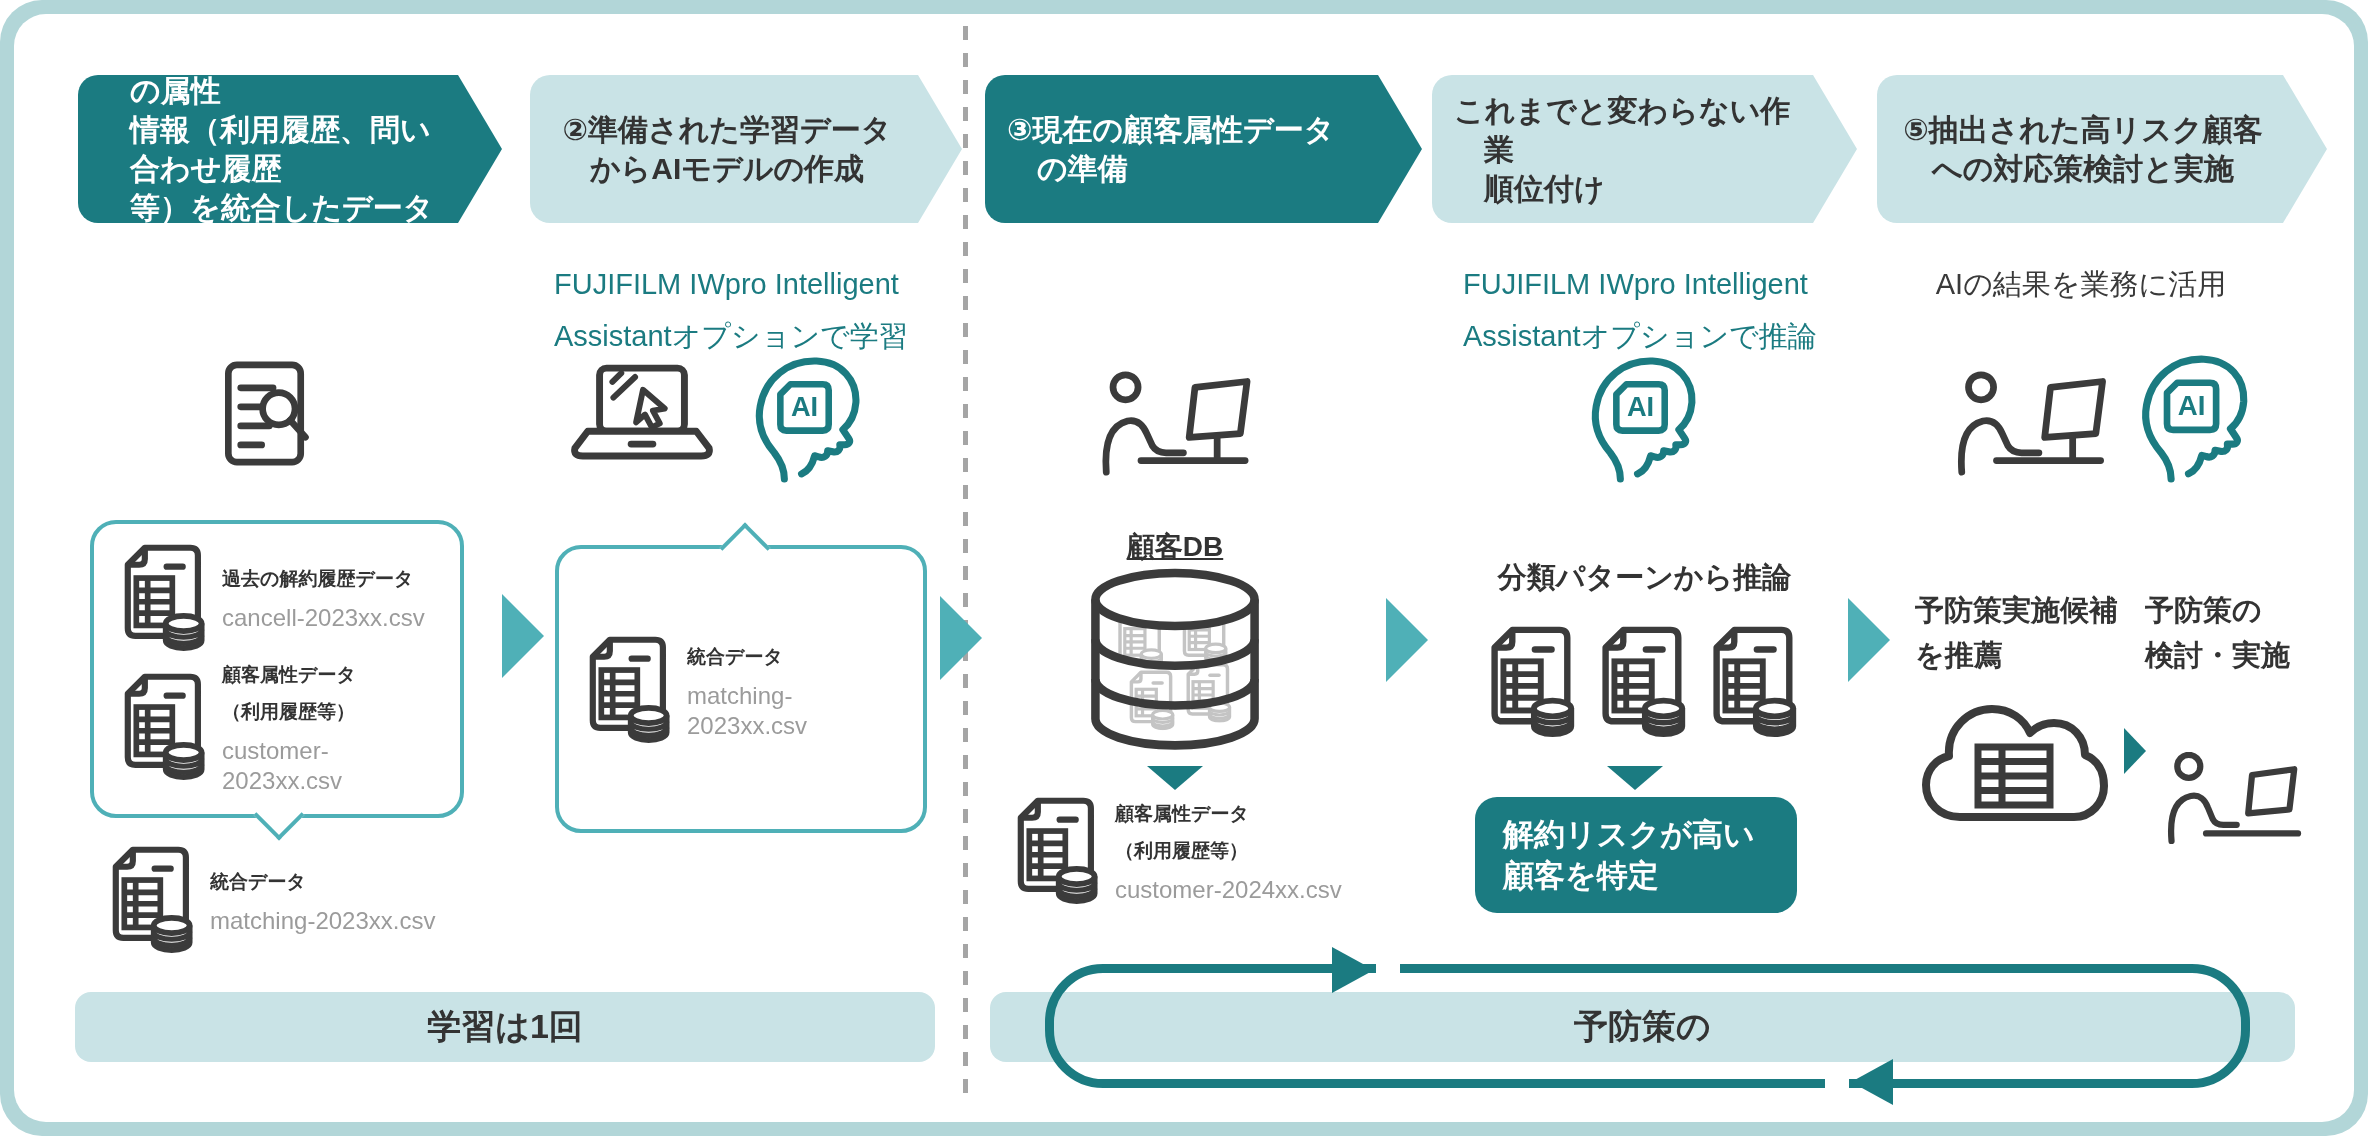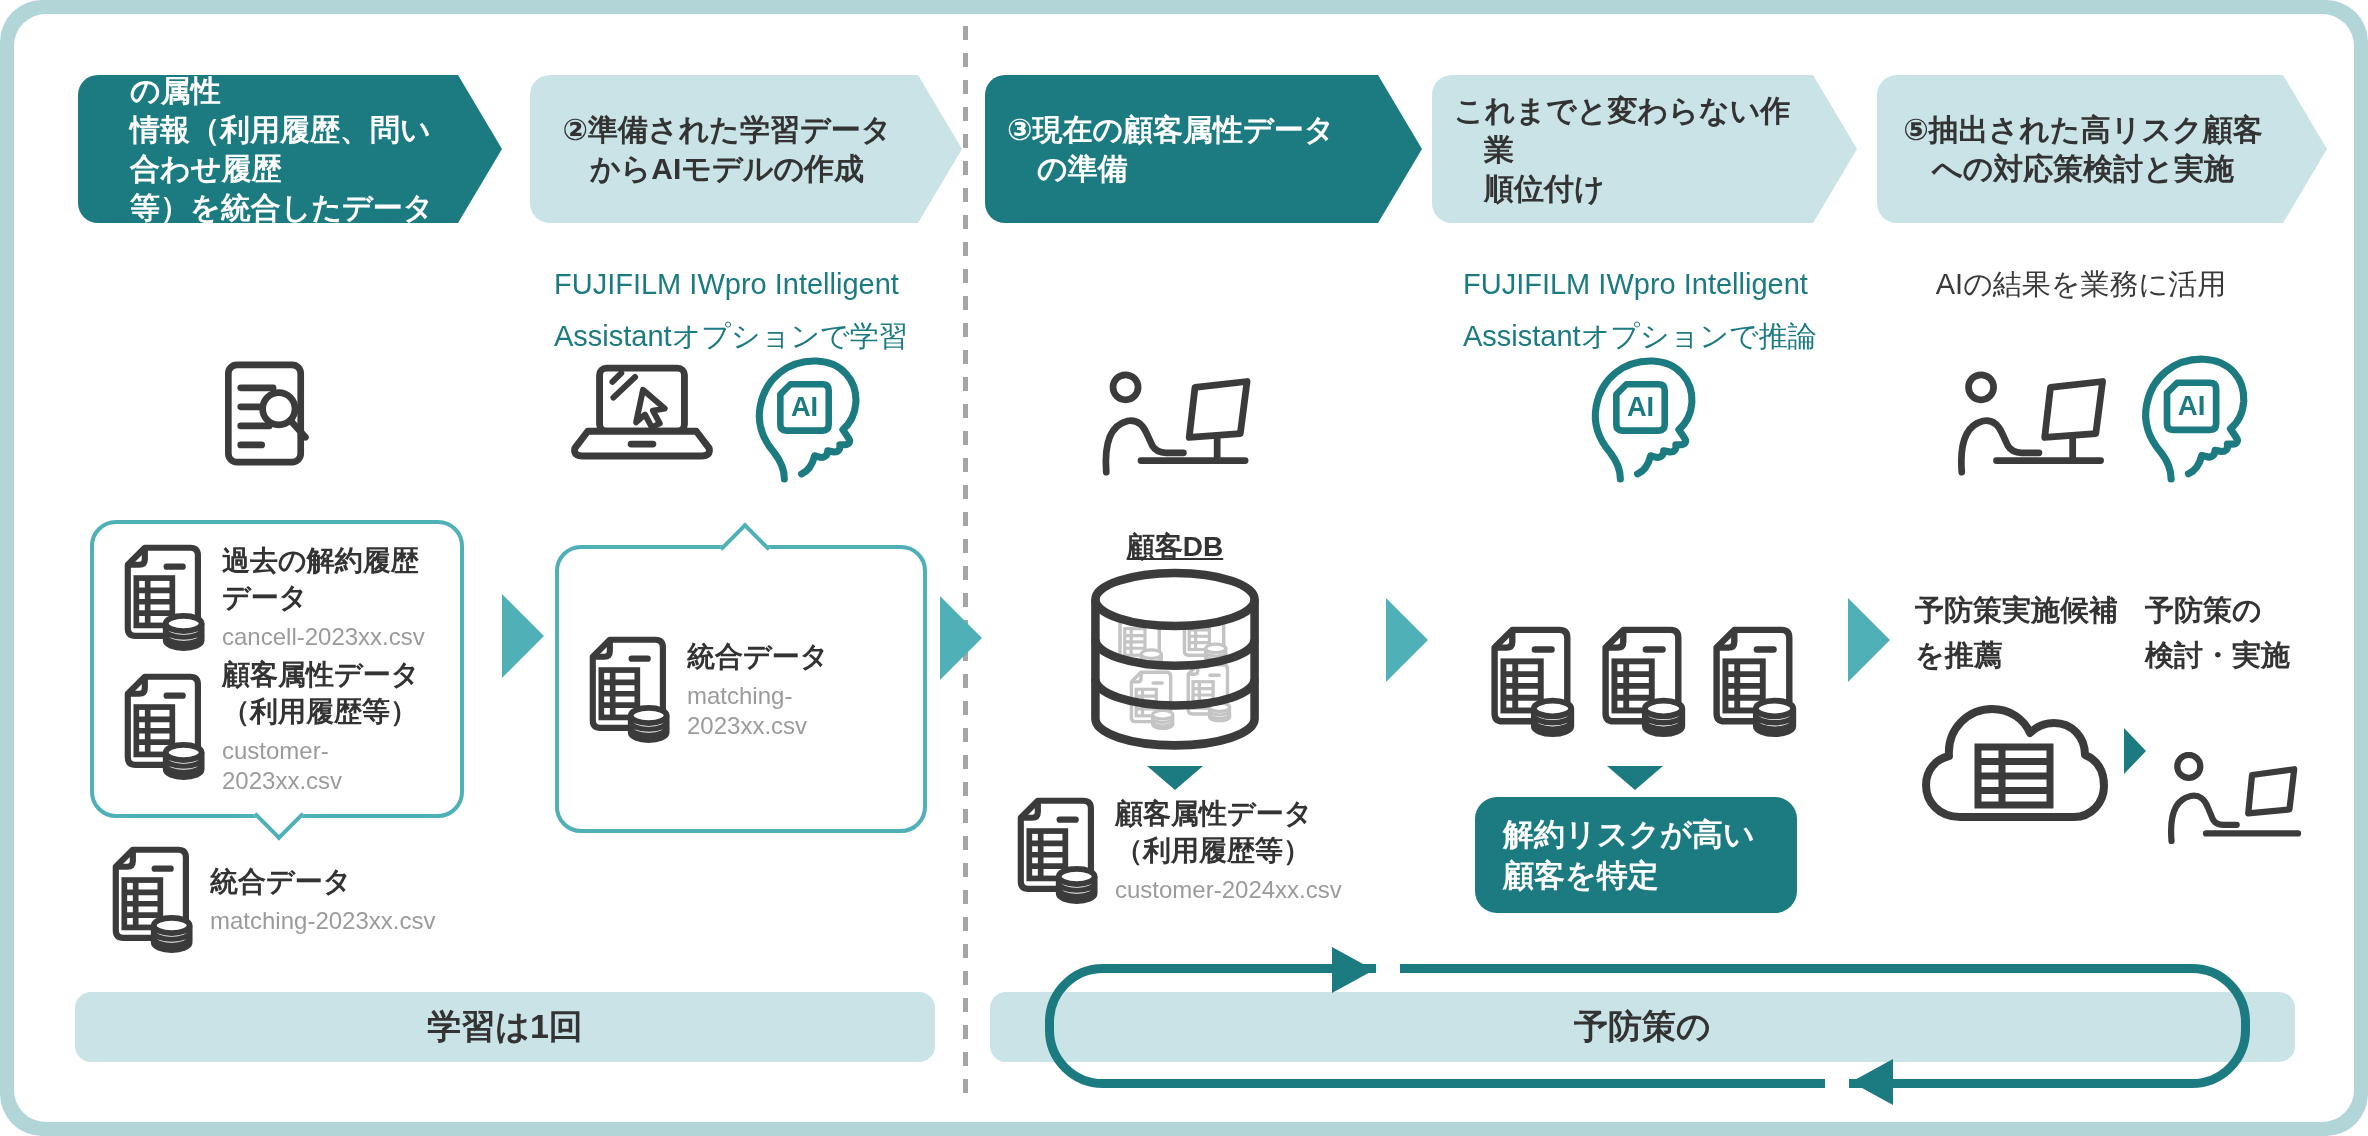--- a/index.html
+++ b/index.html
@@ -27,21 +27,21 @@
   .ic-teal{color:var(--c_dark,#1b7b81);}
 
   
   .bubble{position:absolute;background:#fff;border:4px solid var(--c_mid,#4fb0b7);border-radius:26px;box-sizing:border-box;}
   .tail{position:absolute;width:32px;height:32px;background:#fff;}
   .tail.down{bottom:-19px;border-right:4px solid var(--c_mid,#4fb0b7);border-bottom:4px solid var(--c_mid,#4fb0b7);transform:rotate(45deg);}
   .tail.up{top:-19px;border-left:4px solid var(--c_mid,#4fb0b7);border-top:4px solid var(--c_mid,#4fb0b7);transform:rotate(45deg);}
 
   .filerow{display:flex;align-items:center;gap:14px;}
   .filerow svg{flex:0 0 auto;}
-  .flabel{font-size:28px;line-height:37px;font-weight:600;color:#333;white-space:pre-line;}
+  .flabel{font-size:19px;line-height:37px;font-weight:600;color:#333;white-space:pre-line;}
   .fname{font-size:24px;line-height:30px;color:#9b9b9b;margin-top:6px;}
 
   
   .tri-r{position:absolute;background:var(--c_mid,#4fb0b7);clip-path:polygon(0 0,100% 50%,0 100%);}
   .tri-r.dark{background:var(--c_dark,#1b7b81);}
   .tri-d{position:absolute;background:var(--c_dark,#1b7b81);clip-path:polygon(0 0,100% 0,50% 100%);}
 
   .divider{position:absolute;left:963px;top:26px;width:5px;height:1080px;
            background:repeating-linear-gradient(to bottom,#a5a5a5 0 14px,transparent 14px 27px);}
 
@@ -246,20 +246,21 @@
     <div>
       <div class="flabel">顧客属性データ
 （利用履歴等）</div>
       <div class="fname">customer-2024xx.csv</div>
     </div>
   </div>
 
   <svg class="icon ic-teal" style="left:1578px;top:352px" width="119" height="131">
       <use href="#sym-ai-head"></use>
     </svg>
+  <div class="patternlabel" style="left:1432px;top:558px;width:425px">分類パターンから推論</div>
   <svg class="icon ic-dark" style="left:1478px;top:625px" width="100" height="112">
       <use href="#sym-datafile"></use>
     </svg>
   <svg class="icon ic-dark" style="left:1589px;top:625px" width="100" height="112">
       <use href="#sym-datafile"></use>
     </svg>
   <svg class="icon ic-dark" style="left:1700px;top:625px" width="100" height="112">
       <use href="#sym-datafile"></use>
     </svg>
   <div class="tri-d" style="left:1607px;top:766px;width:56px;height:24px"></div>

